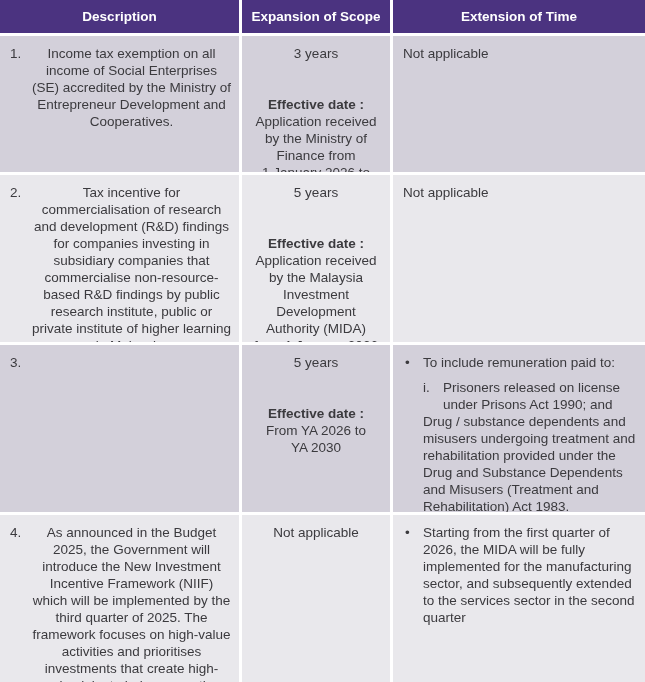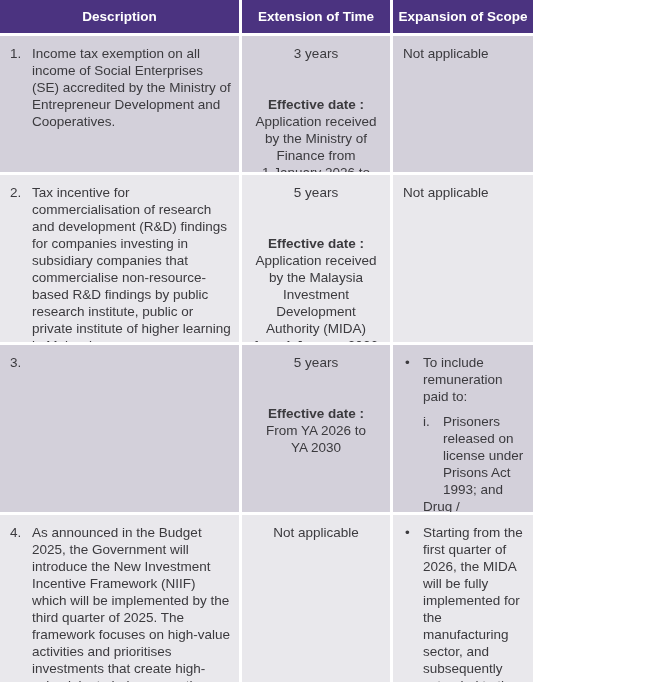--- a/index.html
+++ b/index.html
@@ -3,21 +3,21 @@
 <meta charset="utf-8">
 <style>
   * { margin: 0; padding: 0; box-sizing: border-box; }
   html, body { background: #ffffff; }
   body {
     font-family: "Liberation Sans", "DejaVu Sans", sans-serif;
     color: var(--text, #3b3a3e);
     width: 645px;
   }
   .table {
-    width: 533px;
+    width: 645px;
     height: 682px;
     display: grid;
     grid-template-columns: 239px 148px 1fr;
     grid-template-rows: 33px 136px 167px 167px 1fr;
     gap: 3px;
     background: #ffffff;
     font-size: 13.5px;
     line-height: 17px;
   }
   .cell { overflow: hidden; }
@@ -28,21 +28,21 @@
     display: flex;
     align-items: center;
     justify-content: center;
     text-align: center;
   }
   .odd  { background: var(--row-odd-bg, #d3d0da); }
   .even { background: var(--row-even-bg, #e9e8ec); }
 
   .desc { padding: 9px 8px 0 10px; display: flex; }
   .desc .num { width: 22px; flex: 0 0 22px; }
-  .desc .txt { flex: 1; }
+  .desc .txt { flex: 1; text-align: center; }
 
   .time { padding: 9px 6px 8px 6px; text-align: center; }
   .time .eff-label { font-weight: bold; margin-top: 34px; }
   .time .eff-detail { white-space: pre-line; }
 
   .scope { padding: 9px 8px 0 10px; }
 
   .bullet-row { display: flex; }
   .bullet-row .bullet { width: 20px; flex: 0 0 20px; text-align: left; padding-left: 2px; }
   .bullet-row .btxt { flex: 1; }
@@ -50,22 +50,22 @@
   .sub-item { display: flex; }
   .sub-item .rnum { width: 20px; flex: 0 0 20px; }
   .sub-item .stxt { flex: 1; }
 </style>
 </head>
 <body>
 
 <div class="table">
 
   <div class="cell hdr">Description</div>
+  <div class="cell hdr">Expansion of Scope</div>
   <div class="cell hdr">Extension of Time</div>
-  <div class="cell hdr">Expansion of Scope</div>
 
   <div class="cell odd desc">
     <span class="num">1.</span>
     <span class="txt">Income tax exemption on all income of Social Enterprises (SE) accredited by the Ministry of Entrepreneur Development and Cooperatives.</span>
   </div>
   <div class="cell odd time">
     <div>3 years</div>
     <div class="eff-label">Effective date :</div>
     <div class="eff-detail">Application received
 by the Ministry of
@@ -106,21 +106,21 @@
 YA 2030</div>
   </div>
   <div class="cell odd scope">
     <div class="bullet-row">
       <span class="bullet">•</span>
       <span class="btxt">To include remuneration paid to:</span>
     </div>
     <div class="sub-list">
       <div class="sub-item">
         <span class="rnum">i.</span>
-        <span class="stxt">Prisoners released on license under Prisons Act 1993; and</span>
+        <span class="stxt">Prisoners released on license under Prisons Act 1990; and</span>
       </div>
       <div class="sub-item">
         <span class="stxt">Drug / substance dependents and misusers undergoing treatment and rehabilitation provided under the Drug and Substance Dependents and Misusers (Treatment and Rehabilitation) Act 1983.</span>
       </div>
     </div>
   </div>
 
   <div class="cell even desc">
     <span class="num">4.</span>
     <span class="txt">As announced in the Budget 2025, the Government will introduce the New Investment Incentive Framework (NIIF) which will be implemented by the third quarter of 2025. The framework focuses on high-value activities and prioritises investments that create high-value jobs to help narrow the economic gap between regions.</span>

